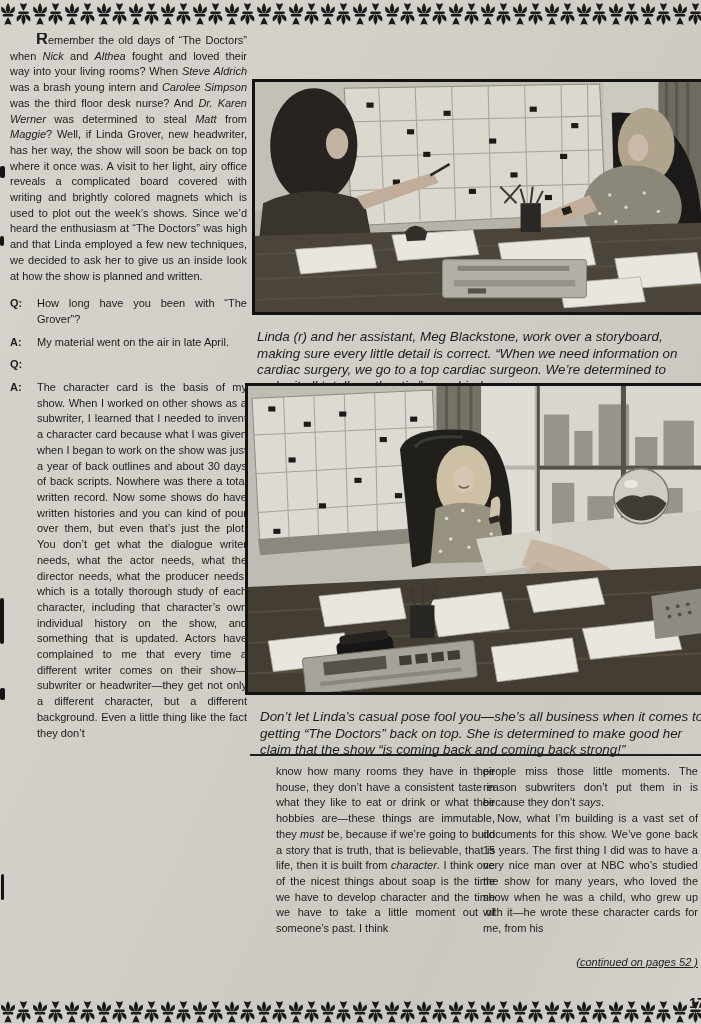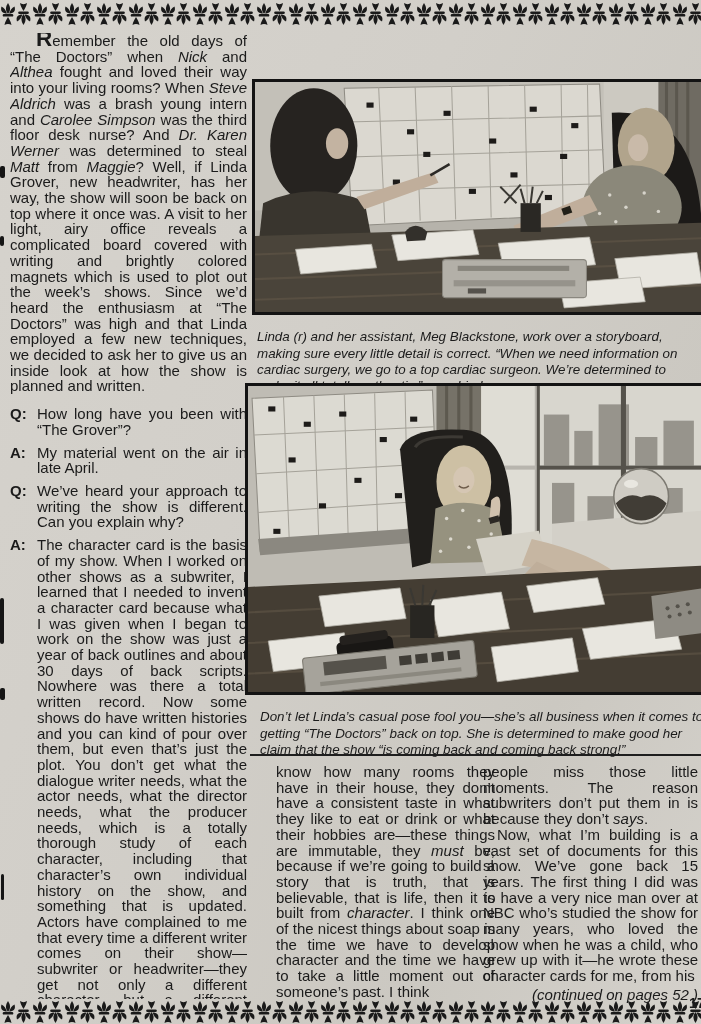--- a/index.html
+++ b/index.html
@@ -4,42 +4,42 @@
 <style>
   html,body{margin:0;padding:0;background:#8a8781;}
   .page{
     position:relative;width:701px;height:1024px;overflow:hidden;
     background:linear-gradient(115deg,#d6d3cd 0%,#d2cfc9 40%,#cbc8c1 75%,#d4d1cb 100%);
     font-family:"Liberation Sans", sans-serif;color:#1b1b1b;
   }
   .fleur-border{position:absolute;left:0;width:701px;height:24px;}
   .fleur-top{top:2px;}
   .fleur-bottom{top:1000px;}
-  .article{font-size:15px;line-height:15.7px;text-align:justify;}
+  .article{font-size:11px;line-height:15.7px;text-align:justify;}
   .left-col{position:absolute;left:10px;top:33px;width:237px;height:966px;overflow:hidden;}
   .intro{text-indent:26px;margin:0 0 12px 0;}
   .ri{font-style:italic;}
   .r2{font-weight:700;font-size:1.5em;line-height:0;}
   .qa-item{display:flex;margin-bottom:7px;}
   .qa-label{font-weight:700;flex:0 0 27px;}
   .qa-body{flex:1;text-align:justify;}
   .photo{position:absolute;border:3px solid #131313;background:#b9b6af;overflow:hidden;}
   .photo svg{display:block;width:100%;height:100%;}
   .photo-1{left:252px;top:79px;width:449px;height:230px;}
   .photo-2{left:245px;top:383px;width:456px;height:306px;}
   .caption{position:absolute;font-style:italic;font-size:13.4px;line-height:16.2px;}
   .caption-1{left:257px;top:316px;width:432px;}
   .caption-2{left:252px;top:696px;width:446px;margin-left:8px;}
   .col-rule{position:absolute;left:250px;top:754px;width:451px;height:2px;background:#1e1e1e;}
   .bottom-col{position:absolute;top:764px;height:240px;overflow:hidden;}
   .col-2{left:256px;width:219px;margin-left:20px;}
   .col-3{left:483px;width:215px;}
   .bottom-col p{margin:0;}
   .p-indent{text-indent:14px;}
-  .continued-line{font-style:italic;text-align:right;margin-top:3px;}
+  .continued-line{font-style:italic;text-align:right;margin-top:18px;text-decoration:underline;}
   .page-number{position:absolute;left:689px;top:995px;font-weight:700;font-size:14.5px;}
   .scan-mark{position:absolute;background:#151515;border-radius:2px;}
 </style>
 </head>
 <body>
 
 <div class="page">
 
   <svg class="fleur-border fleur-top" aria-hidden="true">
     <defs>
@@ -66,21 +66,20 @@
         <div class="qa-item">
           <span class="qa-label">Q:</span>
           <div class="qa-body"><span>How long have you been with “The Grover”?</span></div>
         </div>
         <div class="qa-item">
           <span class="qa-label">A:</span>
           <div class="qa-body"><span>My material went on the air in late April.</span></div>
         </div>
         <div class="qa-item">
           <span class="qa-label">Q:</span>
-          <div class="qa-body"><span>We’ve heard your approach to writing the show is different. Can you explain why?</span></div>
         </div>
         <div class="qa-item">
           <span class="qa-label">A:</span>
           <div class="qa-body"><span>The character card is the basis of my show. When I worked on other shows as a subwriter, I learned that I needed to invent a character card because what I was given when I began to work on the show was just a year of back outlines and about 30 days of back scripts. Nowhere was there a total written record. Now some shows do have written histories and you can kind of pour over them, but even that’s just the plot. You don’t get what the dialogue writer needs, what the actor needs, what the director needs, what the producer needs, which is a totally thorough study of each character, including that character’s own individual history on the show, and something that is updated. Actors have complained to me that every time a different writer comes on their show—subwriter or headwriter—they get not only a different character, but a different background. Even a little thing like the fact they don’t</span></div>
         </div>
       </div>
   </div>
 
   <div class="photo photo-1">
     <svg viewBox="0 0 443 224" preserveAspectRatio="none">

